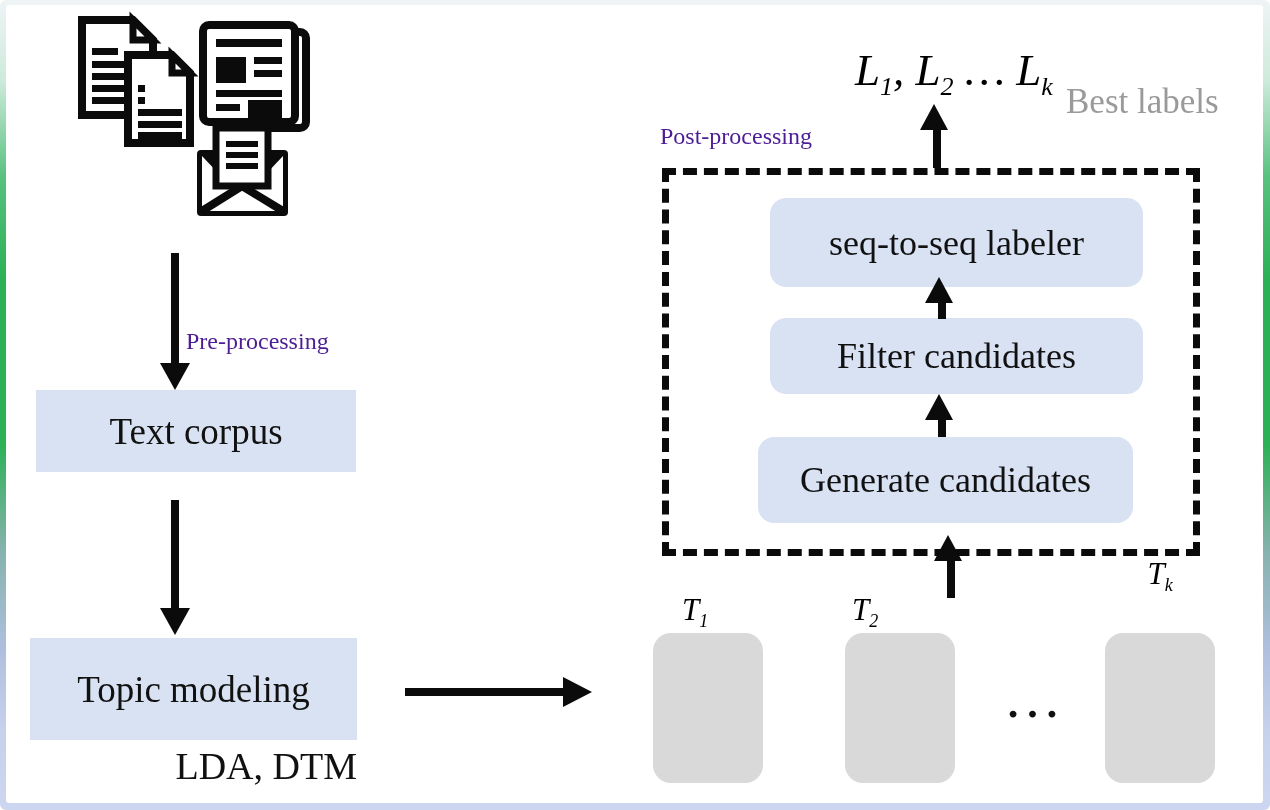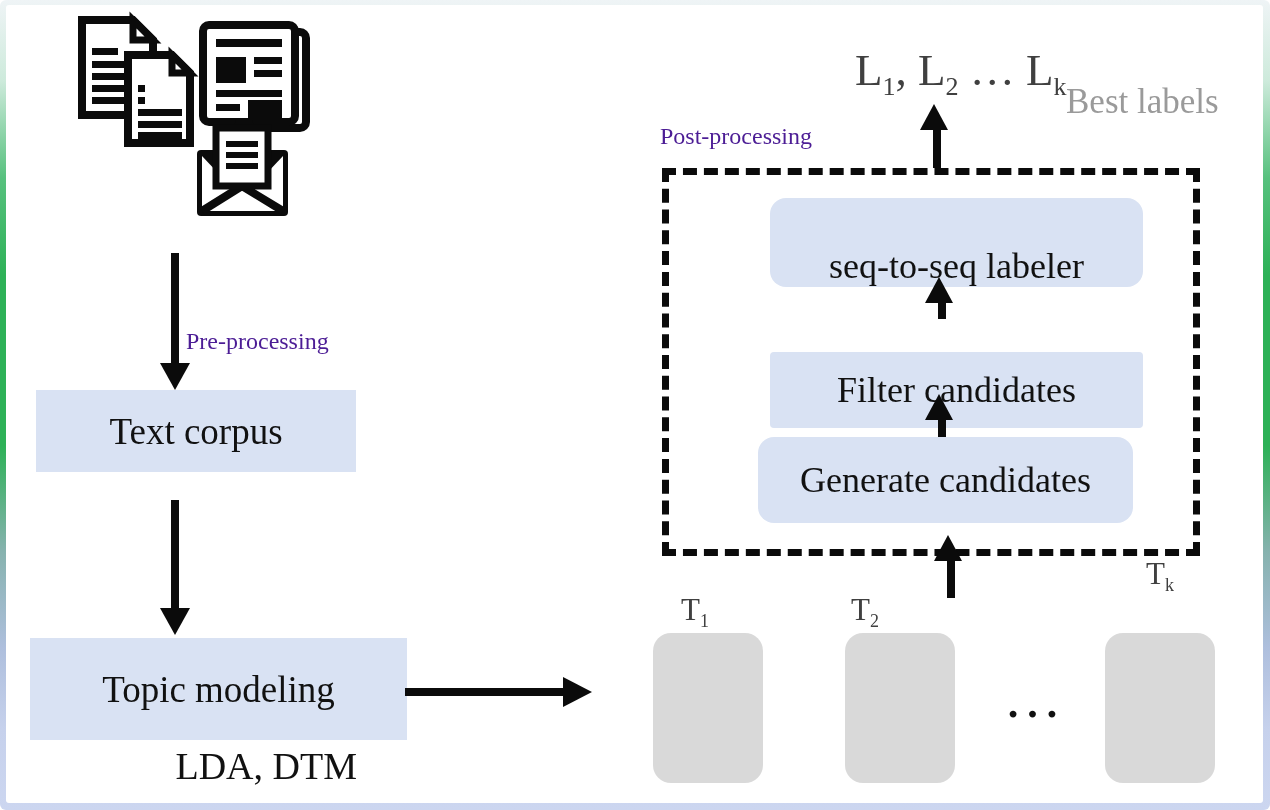--- a/index.html
+++ b/index.html
@@ -15,21 +15,21 @@
   .graylab{position:absolute;color:#4c1d95;font-size:24px;white-space:nowrap;}
   .shaft-v{position:absolute;width:8px;background:#0b0b0b;}
   .shaft-h{position:absolute;height:8px;background:#0b0b0b;}
   .head-down{position:absolute;width:0;height:0;border-left:15px solid transparent;
     border-right:15px solid transparent;border-top:27px solid #0b0b0b;}
   .head-up{position:absolute;width:0;height:0;border-left:14px solid transparent;
     border-right:14px solid transparent;border-bottom:26px solid #0b0b0b;}
   .head-right{position:absolute;width:0;height:0;border-top:15px solid transparent;
     border-bottom:15px solid transparent;border-left:29px solid #0b0b0b;}
   .dashed{position:absolute;border:7px dashed #0b0b0b;}
-  .math{color:#404040;}
+  .math{font-style:italic;color:#000000;}
   sub{font-size:0.58em;}
   .tlabel{position:absolute;width:110px;text-align:center;font-size:31px;}
   .dots{position:absolute;font-size:58px;letter-spacing:5px;color:#111;line-height:40px;}
   .outlab{position:absolute;font-size:45px;white-space:nowrap;}
 </style>
 </head>
 <body>
 
 <div class="frame">
   <div class="canvas"></div>
@@ -91,37 +91,37 @@
 
 <div class="box-blue" style="left:36px;top:390px;width:320px;height:82px;">
   <span>Text corpus</span>
 </div>
 
 <div>
   <div class="shaft-v" style="left:171px;top:500px;height:108px;"></div>
   <div class="head-down" style="left:160px;top:608px;"></div>
 </div>
 
-<div class="box-blue" style="left:30px;top:638px;width:377px;height:102px;">
+<div class="box-blue" style="left:30px;top:638px;width:327px;height:102px;">
   <span>Topic modeling</span>
 </div>
 <div class="abs" style="left:30px;top:744px;width:327px;text-align:right;font-size:38px;color:#111;">LDA, DTM</div>
 
 <div>
   <div class="shaft-h" style="left:405px;top:688px;width:158px;"></div>
   <div class="head-right" style="left:563px;top:677px;"></div>
 </div>
 
 <div class="graylab" style="left:660px;top:123px;">Post-processing</div>
 <div class="dashed" style="left:662px;top:168px;width:524px;height:374px;"></div>
 
-<div class="box-blue" style="left:770px;top:198px;width:373px;height:89px;border-radius:16px;font-size:36px;align-items:flex-end;">
+<div class="box-blue" style="left:770px;top:198px;width:373px;height:89px;border-radius:16px;font-size:36px;">
   <span>seq-to-seq labeler</span>
 </div>
-<div class="box-blue" style="left:770px;top:318px;width:373px;height:76px;border-radius:4px;font-size:36px;margin-top:34px;">
+<div class="box-blue" style="left:770px;top:318px;width:373px;height:76px;border-radius:16px;font-size:36px;">
   <span>Filter candidates</span>
 </div>
 <div class="box-blue" style="left:758px;top:437px;width:375px;height:86px;border-radius:16px;font-size:36px;">
   <span>Generate candidates</span>
 </div>
 
 <div>
   <div class="head-up" style="left:925px;top:277px;"></div>
   <div class="shaft-v" style="left:938px;top:301px;height:18px;"></div>
 </div>

